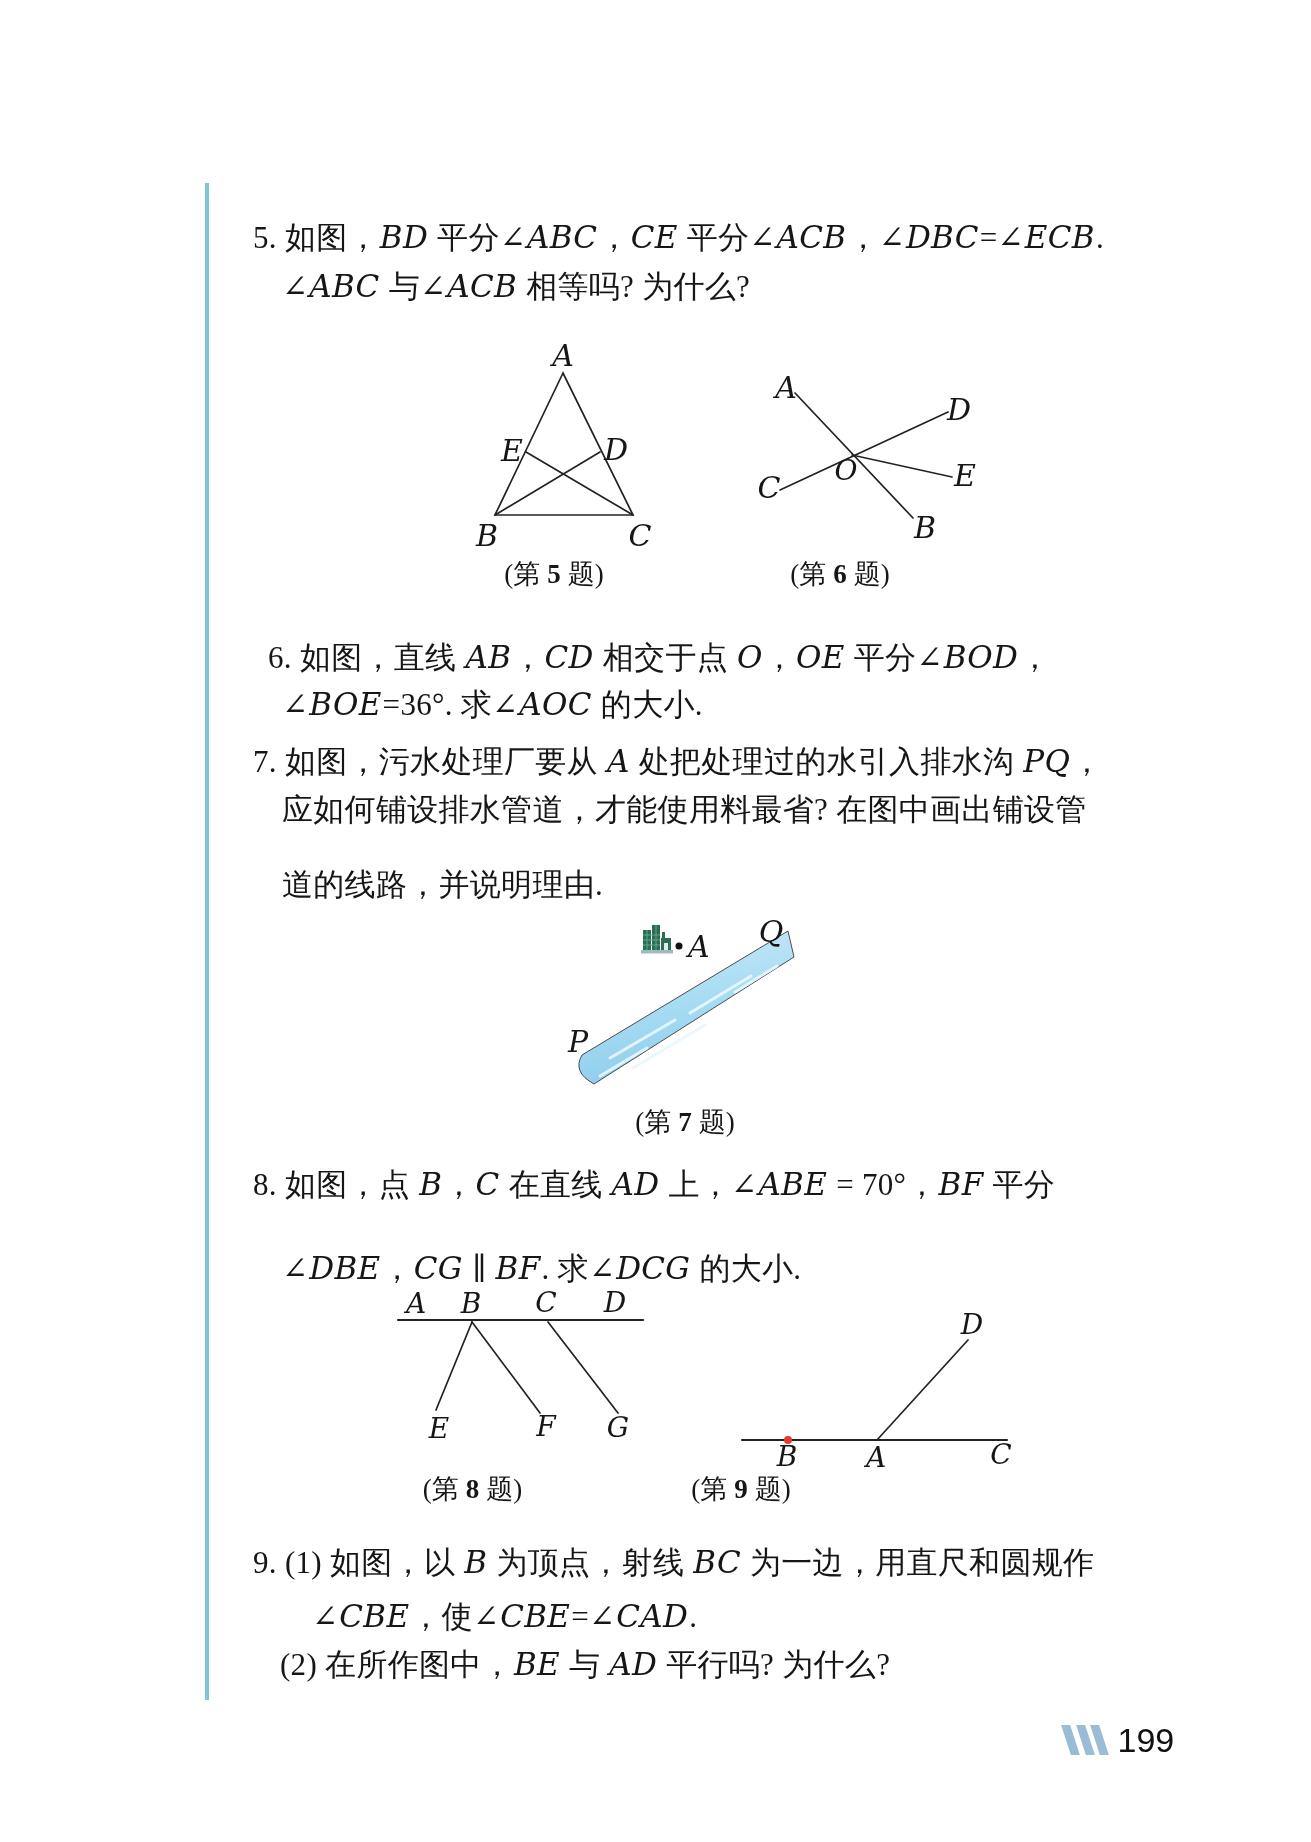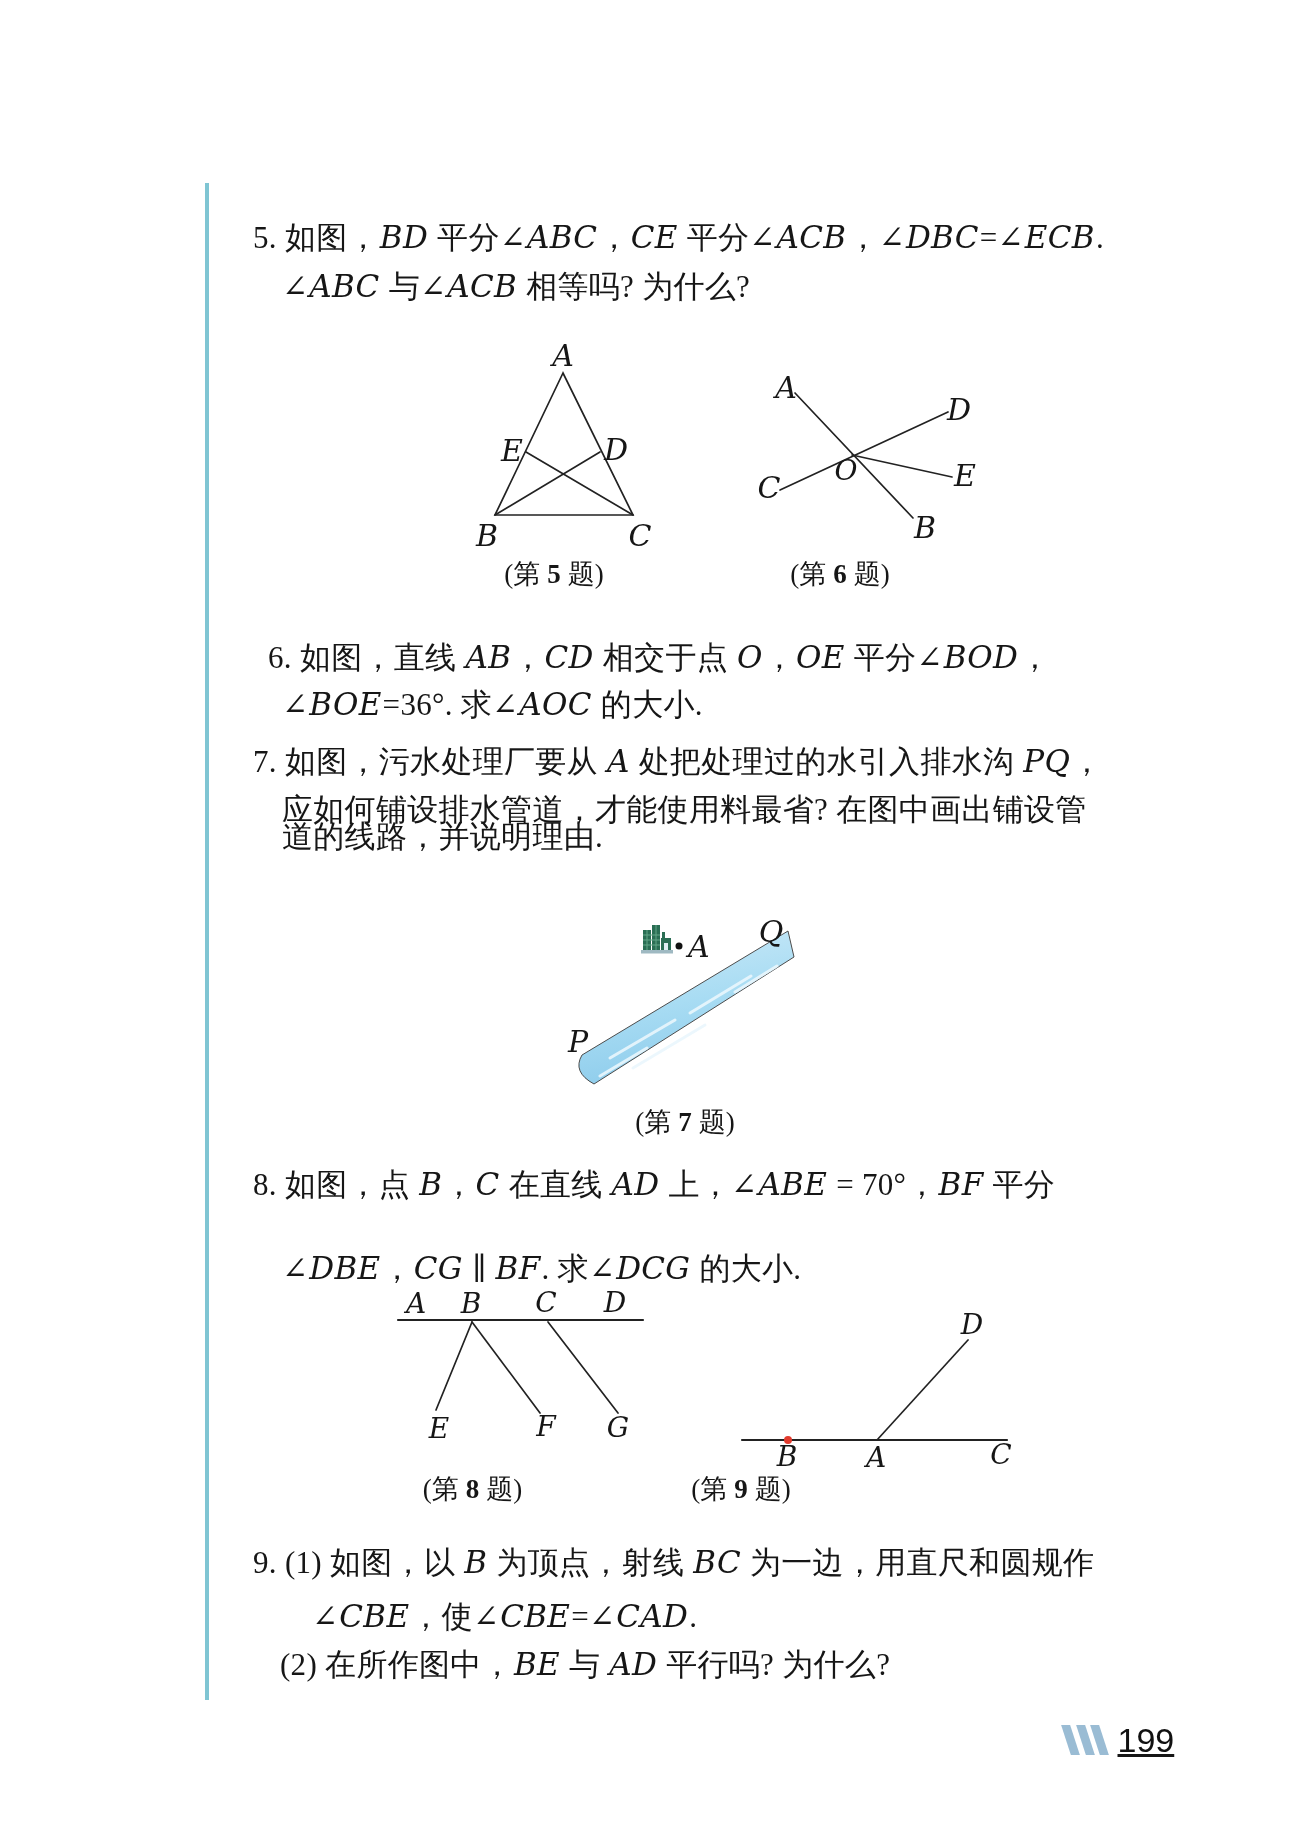--- a/index.html
+++ b/index.html
@@ -11,21 +11,21 @@
   .rule{position:absolute;left:205px;top:183px;width:4px;height:1517px;background:#7fc5d3;}
   .t{position:absolute;font-size:31px;white-space:nowrap;letter-spacing:.3px;}
   i.m{font-style:italic;font-family:"DejaVu Serif",serif;padding:0 1px;}
   .cap{position:absolute;font-size:27px;display:flex;justify-content:center;align-items:baseline;gap:7px;}
   .cap .num{font-weight:700;}
   .fig{position:absolute;}
   .fig svg{display:block;overflow:visible;}
   .fig text{font-style:italic;font-family:"DejaVu Serif",serif;fill:#161616;}
   .lab30{font-size:30px;} .lab28{font-size:28px;}
   .geoline{stroke:#222222;stroke-width:1.7;fill:none;stroke-linecap:round;}
-  .footer{position:absolute;left:1066px;top:1723px;display:flex;align-items:flex-start;text-decoration:underline;}
+  .footer{position:absolute;left:1066px;top:1723px;display:flex;align-items:flex-start;}
   .slashes{display:flex;margin-top:2px;}
   .slash{width:9px;height:30px;background:#9abcd4;transform:skewX(18deg);margin-right:5.5px;}
   .pagenum{font-family:"Liberation Sans","DejaVu Sans",sans-serif;font-size:34px;line-height:34px;margin-left:8px;color:#111;}
 </style>
 </head>
 <body>
 
 <div class="rule"></div>
 
 <div class="t" style="left:253px;top:217px;">5. 如图，<i class="m">BD</i> 平分∠<i class="m">ABC</i>，<i class="m">CE</i> 平分∠<i class="m">ACB</i>，∠<i class="m">DBC</i>=∠<i class="m">ECB</i>.</div>
@@ -71,21 +71,21 @@
   <span>(第</span>
     <span class="num">6</span>
     <span>题)</span>
 </div>
 
 <div class="t" style="left:268px;top:637px;">6. 如图，直线 <i class="m">AB</i>，<i class="m">CD</i> 相交于点 <i class="m">O</i>，<i class="m">OE</i> 平分∠<i class="m">BOD</i>，</div>
 <div class="t" style="left:282px;top:684px;">∠<i class="m">BOE</i>=36°. 求∠<i class="m">AOC</i> 的大小.</div>
 
 <div class="t" style="left:253px;top:741px;text-align:center;">7. 如图，污水处理厂要从 <i class="m">A</i> 处把处理过的水引入排水沟 <i class="m">PQ</i>，</div>
 <div class="t" style="left:282px;top:789px;text-align:center;">应如何铺设排水管道，才能使用料最省? 在图中画出铺设管</div>
-<div class="t" style="left:282px;top:816px;">道的线路，并说明理由.</div>
+<div class="t" style="left:282px;top:864px;">道的线路，并说明理由.</div>
 
 <div class="fig" style="left:555px;top:900px;">
   <svg width="450" height="195" viewBox="0 0 450 195">
     <defs>
       <linearGradient id="ditchGrad" x1="0" y1="0" x2="0.25" y2="1">
         <stop offset="0" stop-color="#cdeaf8"></stop>
         <stop offset="0.55" stop-color="#a8dcf3"></stop>
         <stop offset="1" stop-color="#8fcdec"></stop>
       </linearGradient>
     </defs>

